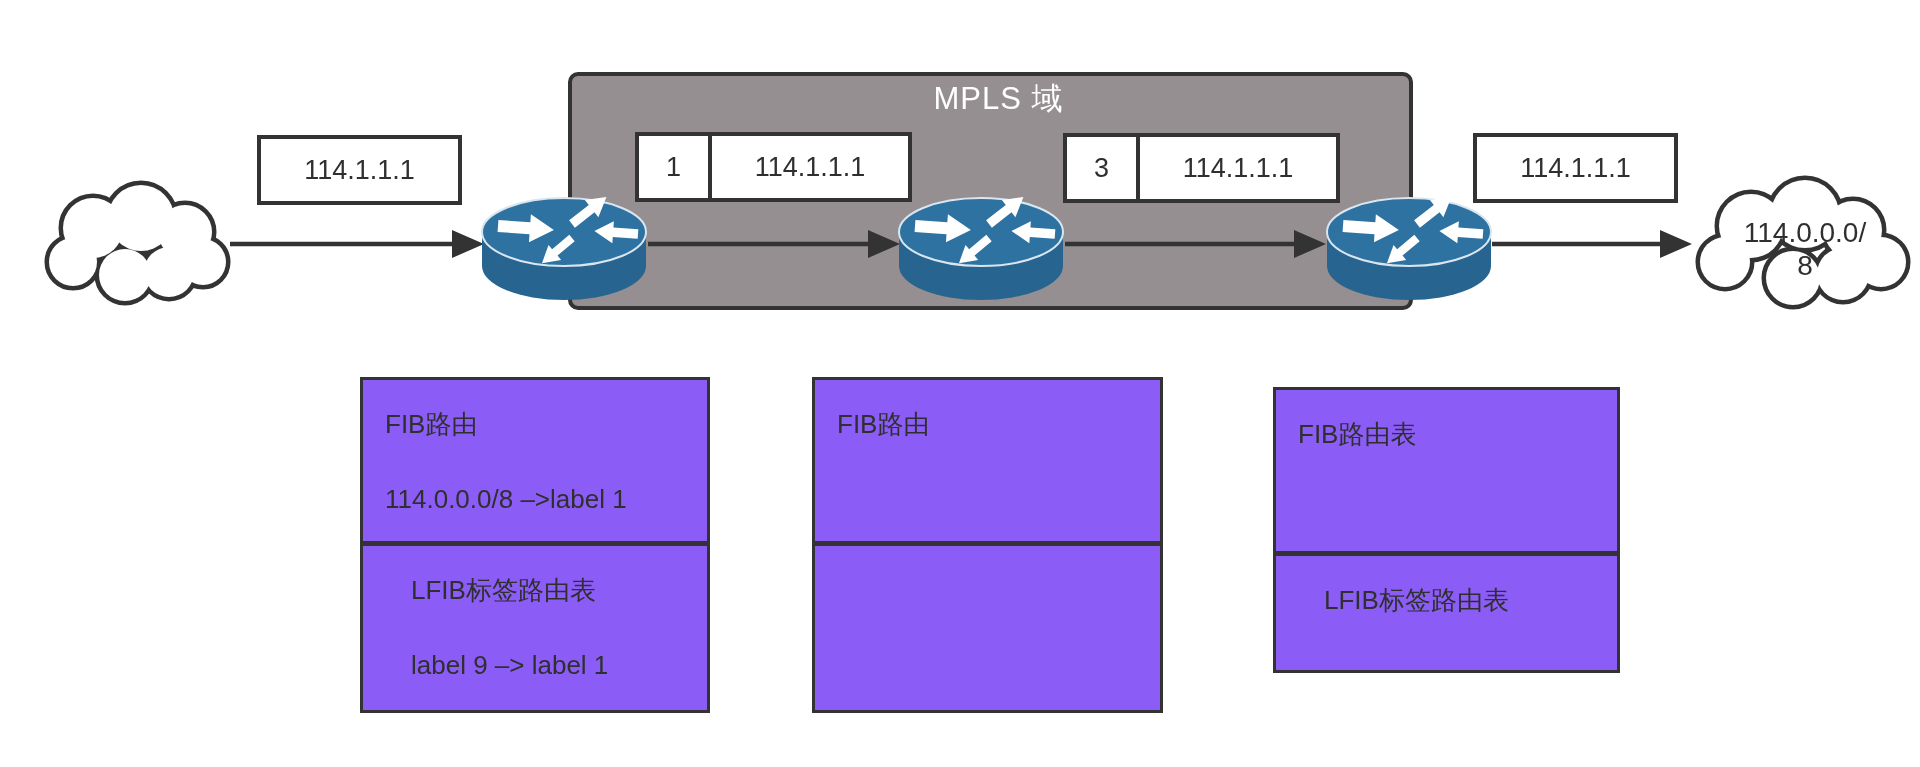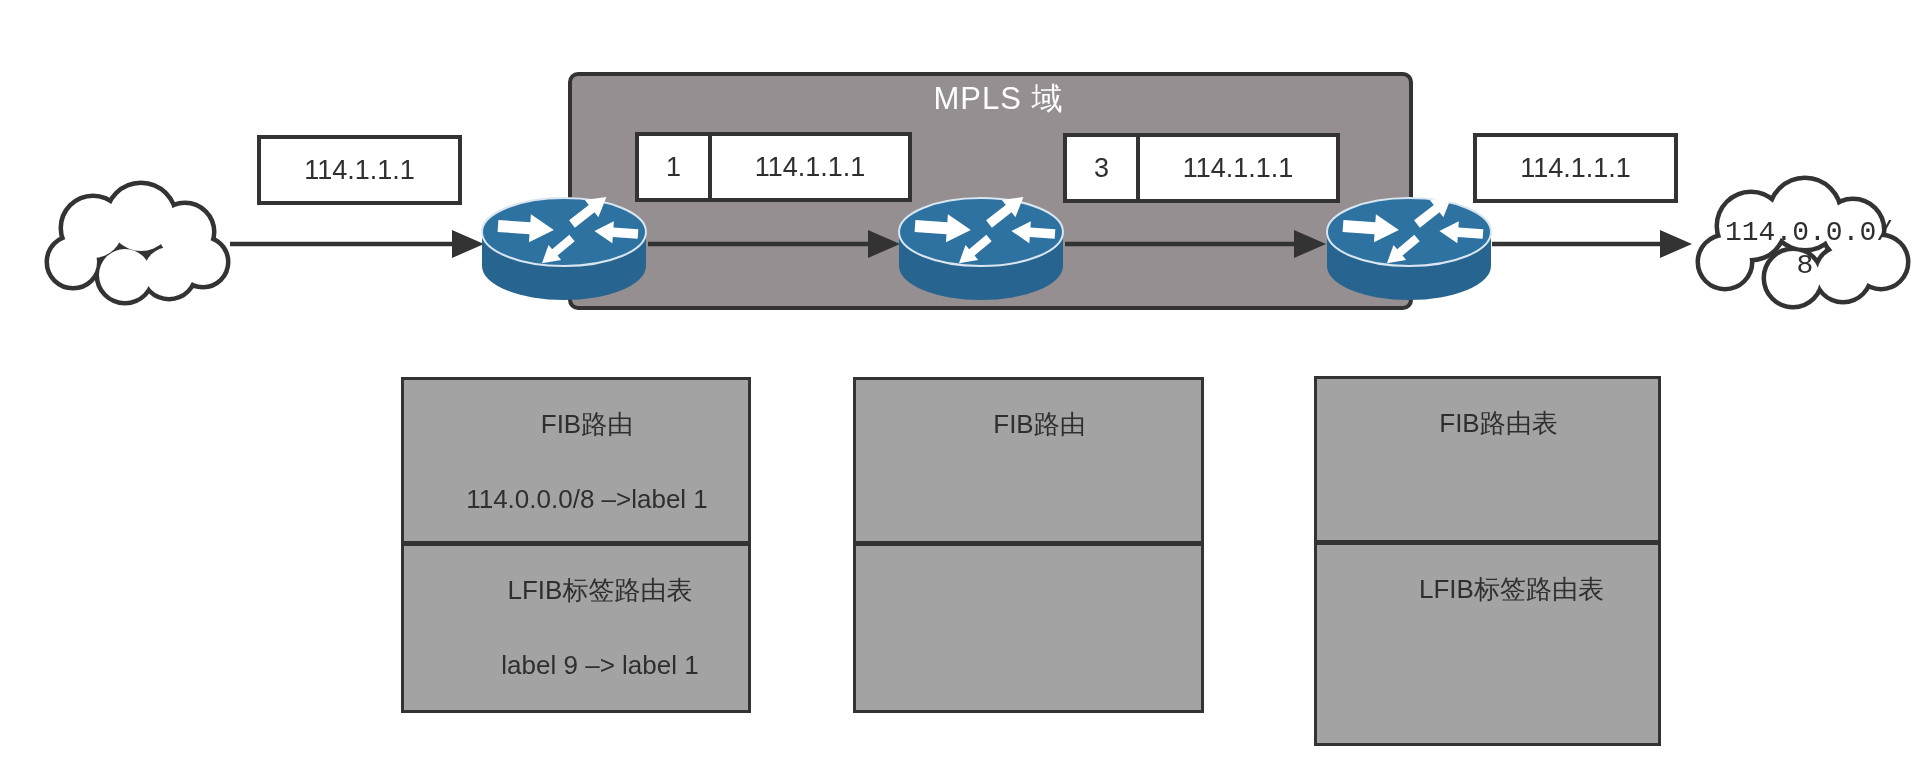--- a/index.html
+++ b/index.html
@@ -5,21 +5,21 @@
   html, body { margin: 0; padding: 0; background: #ffffff; }
   .canvas {
     position: relative;
     width: 1920px;
     height: 767px;
     background: #ffffff;
     overflow: hidden;
     font-family: "Liberation Sans", "DejaVu Sans", sans-serif;
     color: #2f2f2f;
   }
-  .abs { position: absolute; text-align: center; }
+  .abs { position: absolute; }
 
   
   .mpls-box {
     left: 568px; top: 72px; width: 845px; height: 238px;
     background: #958f91;
     border: 4px solid #333333;
     border-radius: 10px;
     box-sizing: border-box;
   }
   .mpls-title {
@@ -50,43 +50,41 @@
     box-sizing: border-box;
   }
   .pkt-split .cell-ip {
     flex: 1; height: 100%;
     display: flex; align-items: center; justify-content: center;
   }
 
   
   .rtable {
     border: 3px solid #333333;
-    background: #a3a3a3;
-    box-sizing: border-box;
-    margin-left: 41px;
+    background: #8b5cf6;
+    box-sizing: border-box;
   }
   .rtable .tcell {
     box-sizing: border-box;
     padding: 30px 0 0 22px;
     font-size: 26px;
     line-height: 28px;
   }
   .rtable .tcell.first {
     height: 166px;
     border-bottom: 5px solid #333333;
   }
   .rtable .tcell.second { height: 165px; padding-left: 48px; }
   .rtable .entry { margin-top: 47px; }
 
   
   .cloud-text {
     text-align: center;
     font-size: 28px;
     line-height: 33px;
-    font-family: Liberation Mono, monospace;
   }
 
   svg.overlay {
     position: absolute;
     left: 0; top: 0;
     pointer-events: none;
   }
 </style>
 </head>
 <body>
@@ -126,21 +124,21 @@
   </div>
 
   <div class="abs rtable" style="left:812px; top:377px; width:351px; height:336px;">
     <div class="tcell first">
       <div>FIB路由</div>
     </div>
     <div class="tcell second">
     </div>
   </div>
 
-  <div class="abs rtable" style="left:1273px; top:376px; width:347px; height:370px;">
+  <div class="abs rtable" style="left:1273px; top:387px; width:347px; height:286px;">
     <div class="tcell first">
       <div>FIB路由表</div>
     </div>
     <div class="tcell second">
       <div>LFIB标签路由表</div>
     </div>
   </div>
 
   <svg class="overlay" width="1920" height="767" viewBox="0 0 1920 767">
     <defs>

